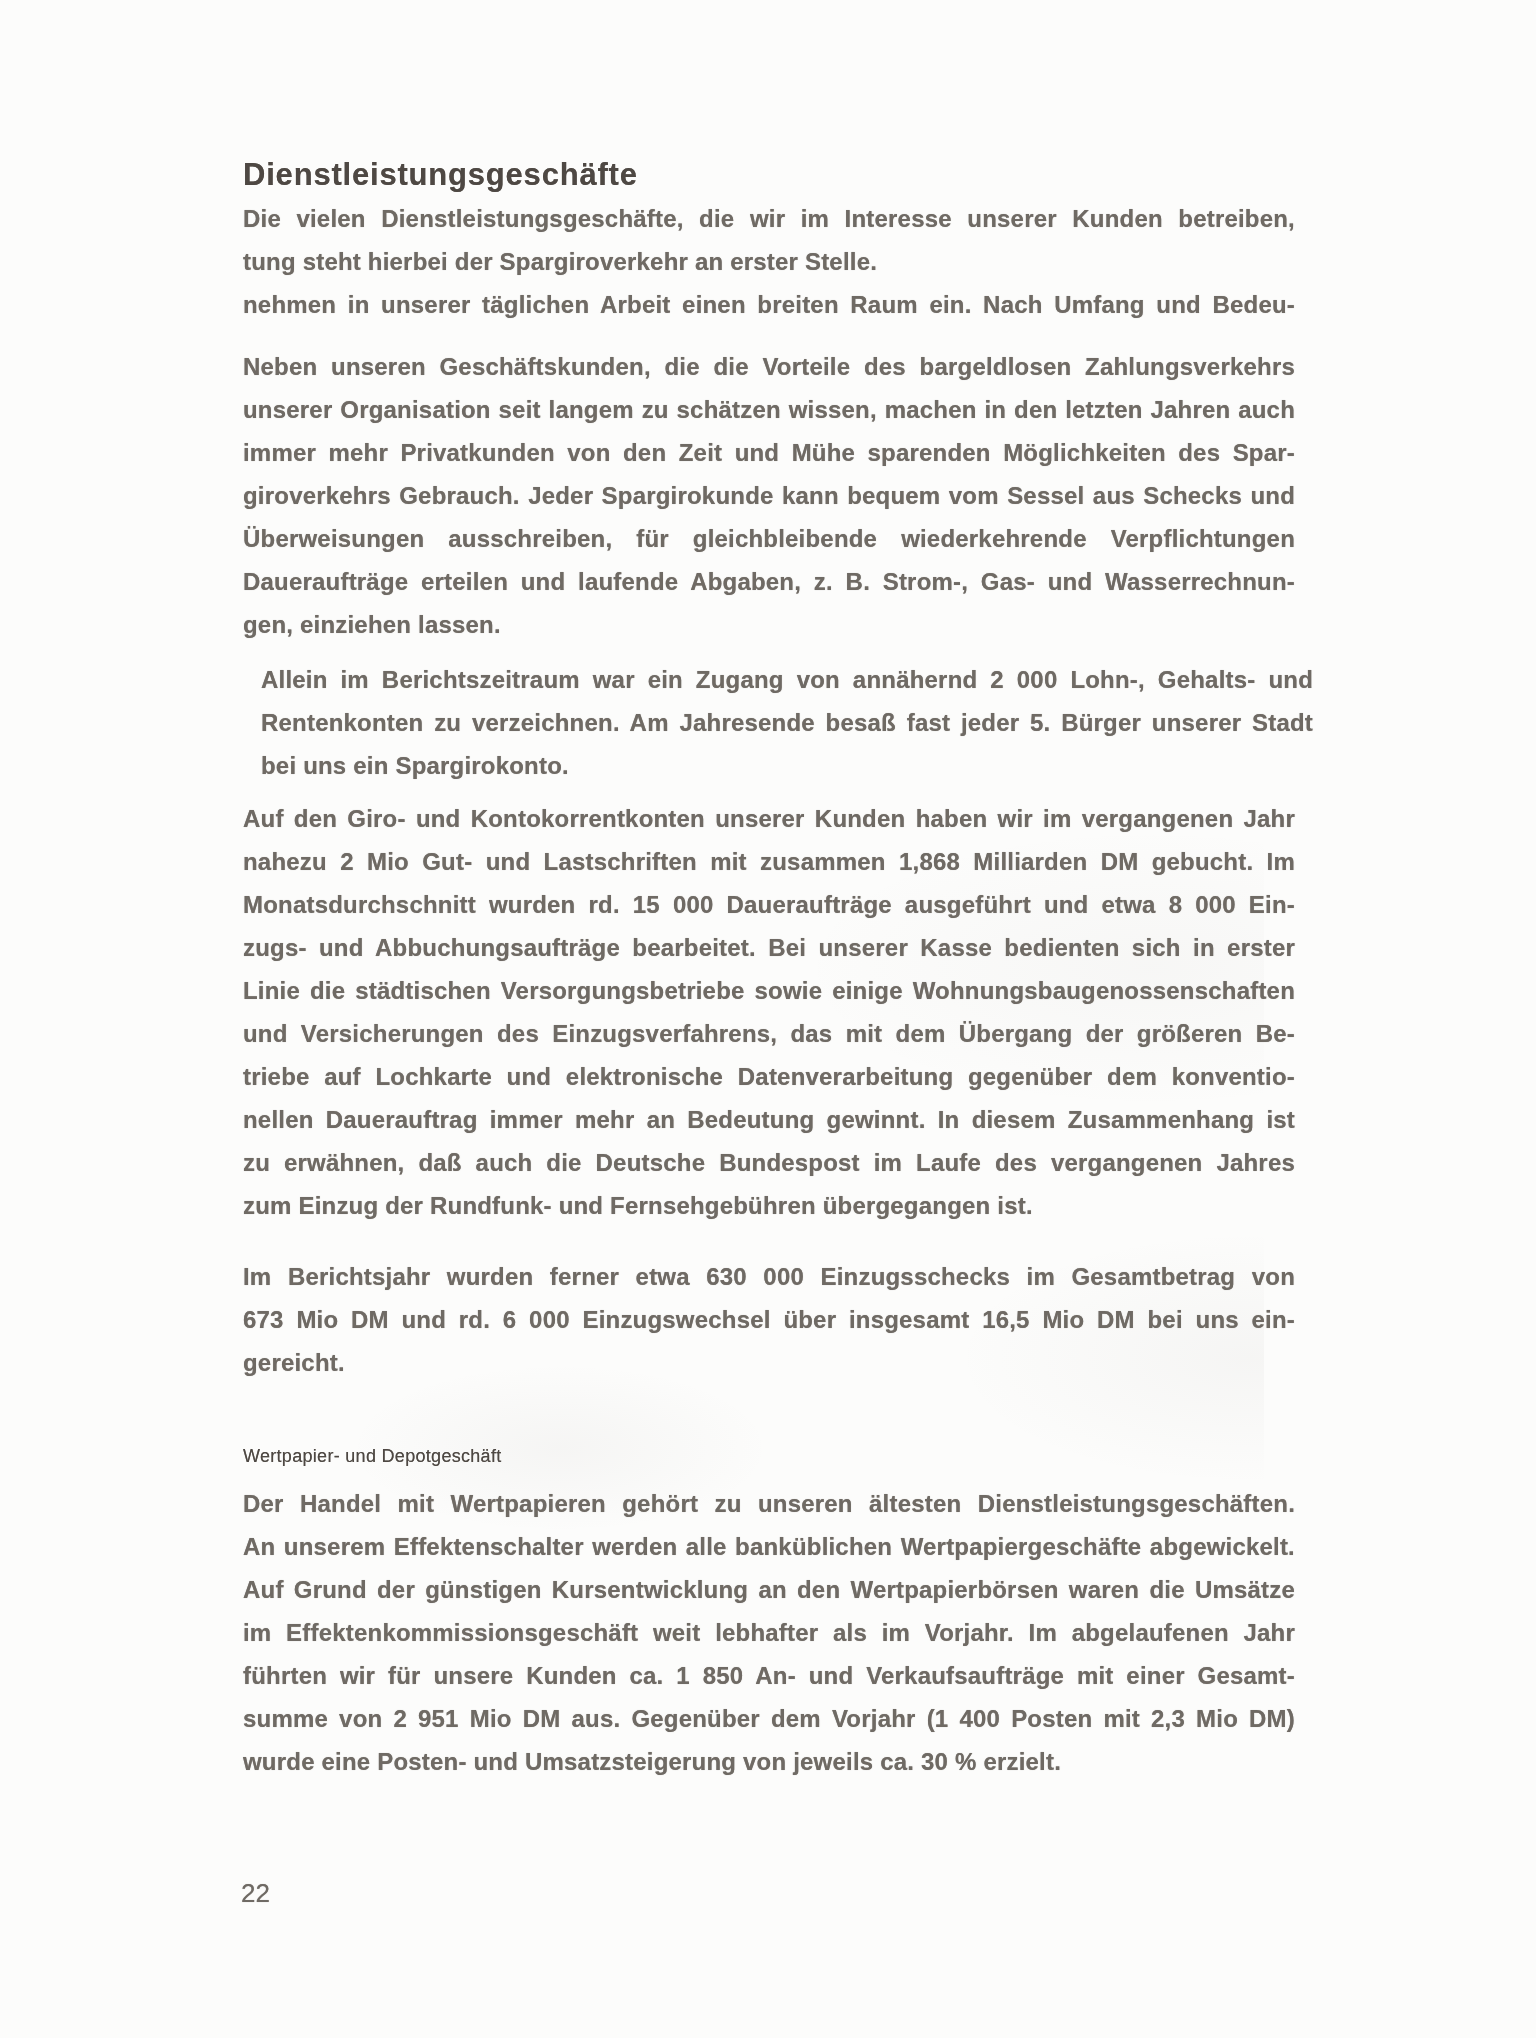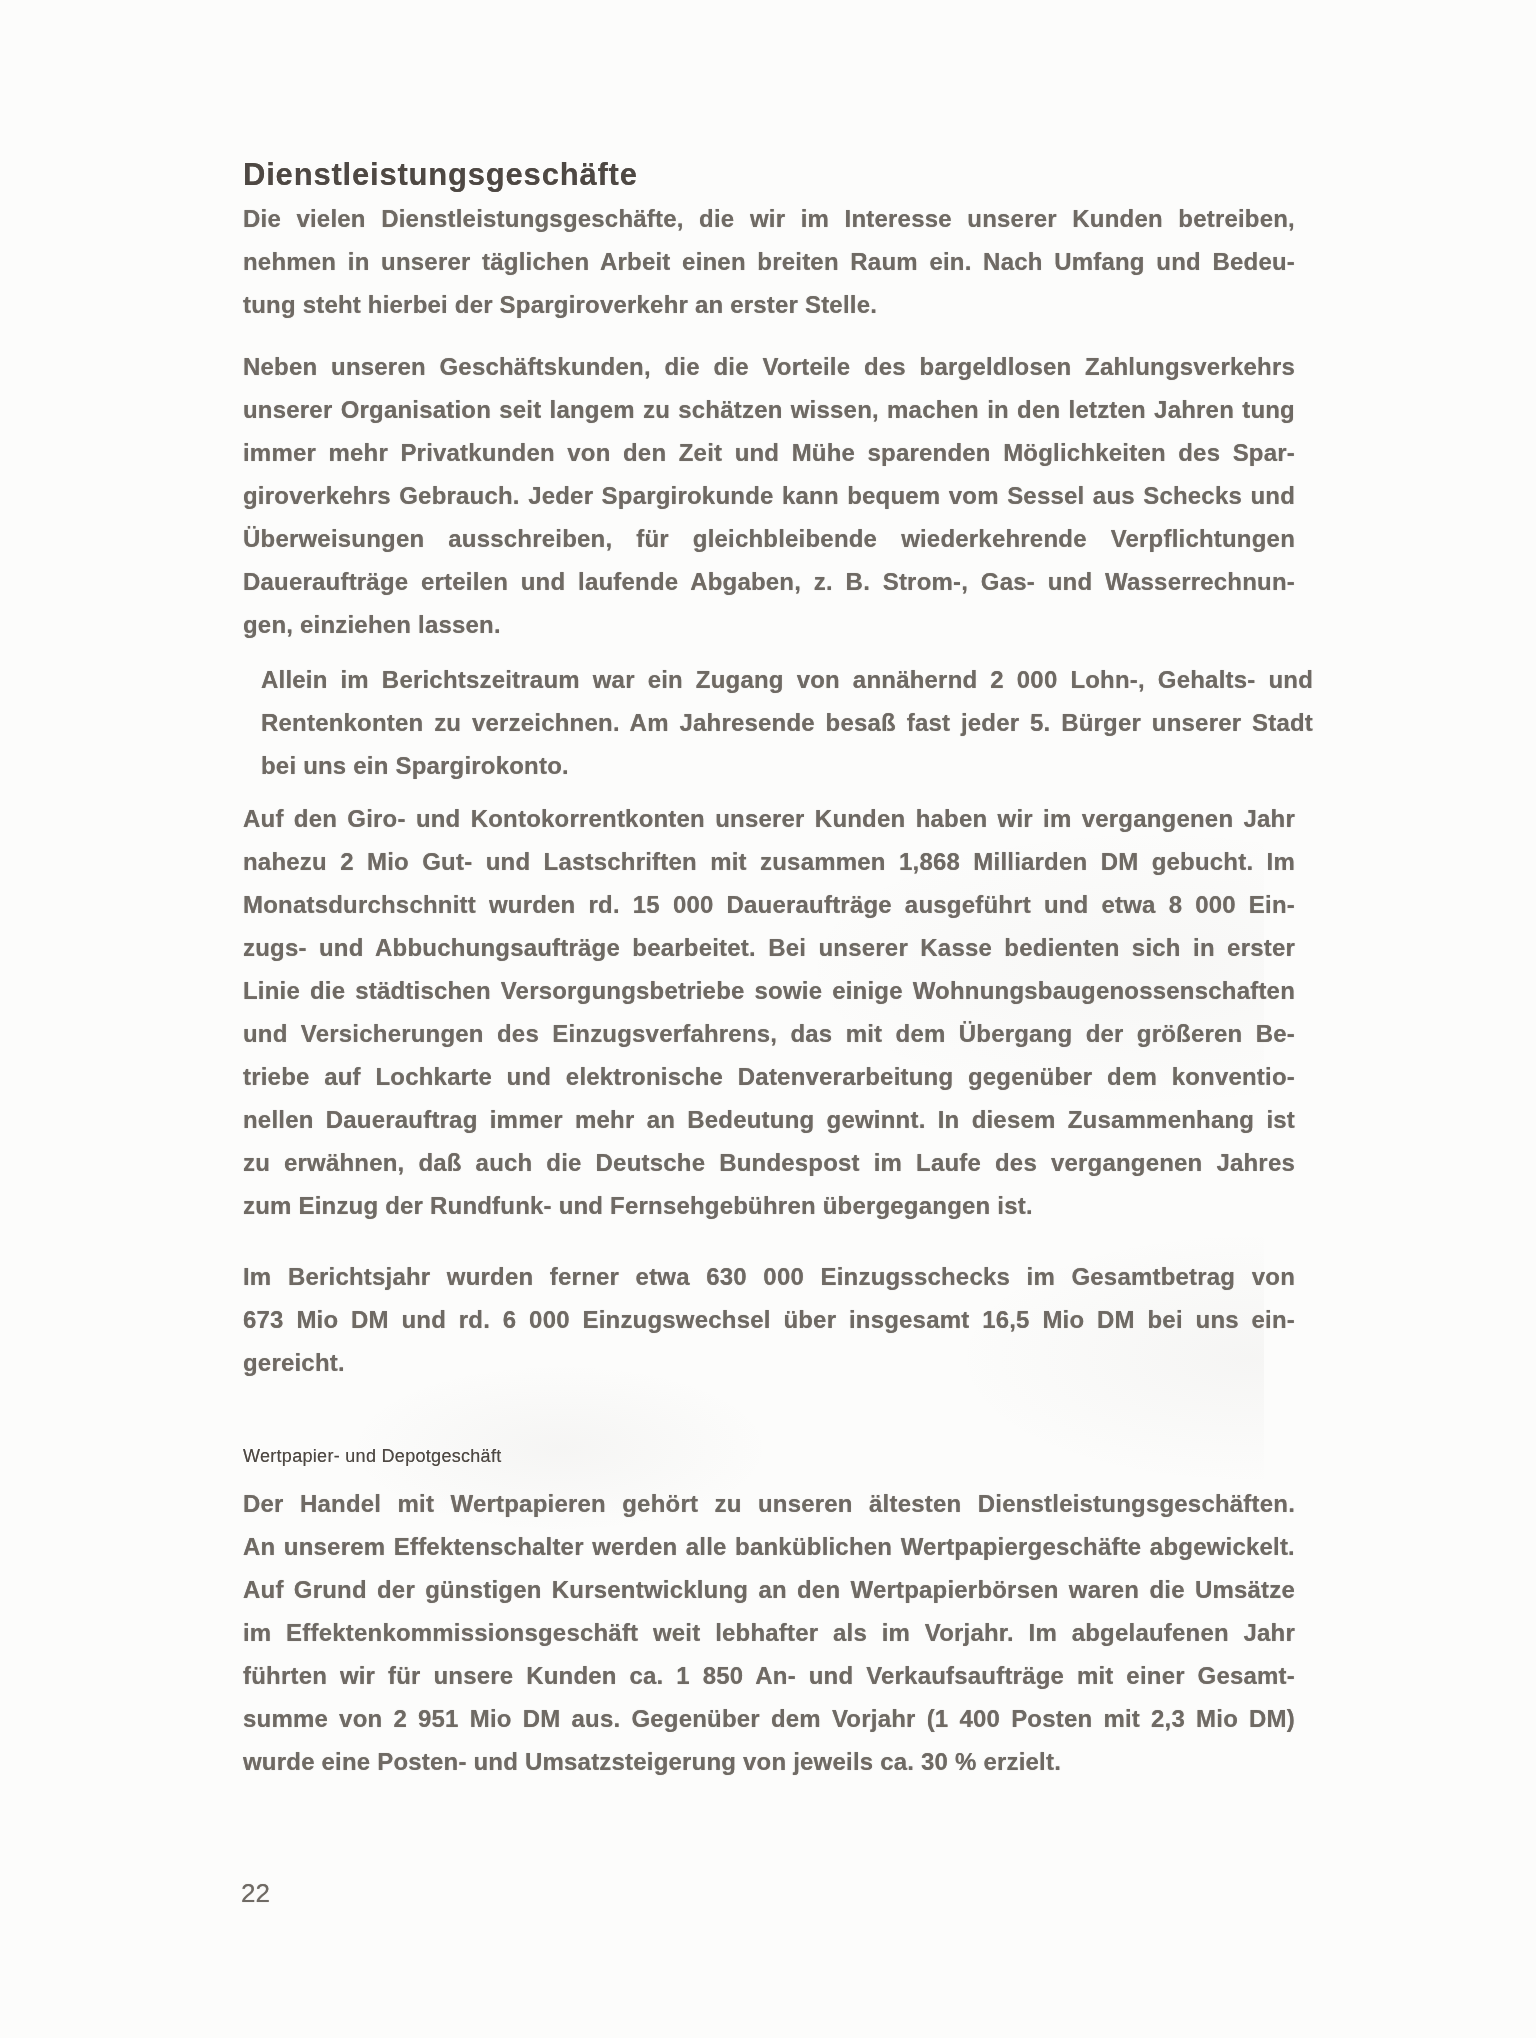--- a/index.html
+++ b/index.html
@@ -65,27 +65,27 @@
 </style>
 </head>
 <body>
 
 <div class="page">
 
   <h1 class="heading">Dienstleistungsgeschäfte</h1>
 
   <div class="para p1">
       <span class="ln">Die vielen Dienstleistungsgeschäfte, die wir im Interesse unserer Kunden betreiben,</span>
+      <span class="ln last">tung steht hierbei der Spargiroverkehr an erster Stelle.</span>
       <span class="ln">nehmen in unserer täglichen Arbeit einen breiten Raum ein. Nach Umfang und Bedeu-</span>
-      <span class="ln last">tung steht hierbei der Spargiroverkehr an erster Stelle.</span>
     </div>
 
   <div class="para p2">
       <span class="ln">Neben unseren Geschäftskunden, die die Vorteile des bargeldlosen Zahlungsverkehrs</span>
-      <span class="ln">unserer Organisation seit langem zu schätzen wissen, machen in den letzten Jahren tung</span>
+      <span class="ln">unserer Organisation seit langem zu schätzen wissen, machen in den letzten Jahren auch</span>
       <span class="ln">immer mehr Privatkunden von den Zeit und Mühe sparenden Möglichkeiten des Spar-</span>
       <span class="ln">giroverkehrs Gebrauch. Jeder Spargirokunde kann bequem vom Sessel aus Schecks und</span>
       <span class="ln">Überweisungen ausschreiben, für gleichbleibende wiederkehrende Verpflichtungen</span>
       <span class="ln">Daueraufträge erteilen und laufende Abgaben, z. B. Strom-, Gas- und Wasserrechnun-</span>
       <span class="ln last">gen, einziehen lassen.</span>
     </div>
 
   <div class="para p3">
       <span class="ln">Allein im Berichtszeitraum war ein Zugang von annähernd 2 000 Lohn-, Gehalts- und</span>
       <span class="ln">Rentenkonten zu verzeichnen. Am Jahresende besaß fast jeder 5. Bürger unserer Stadt</span>

